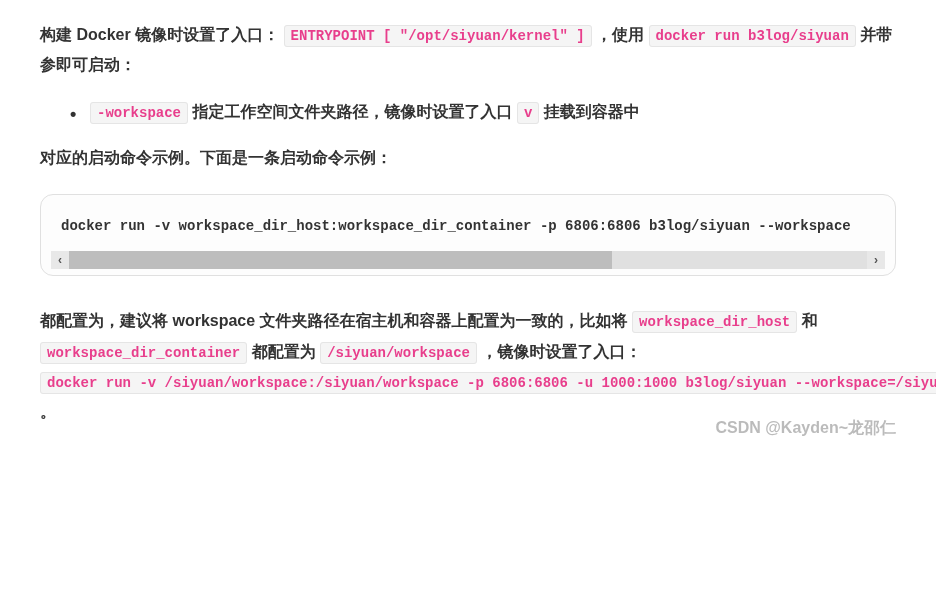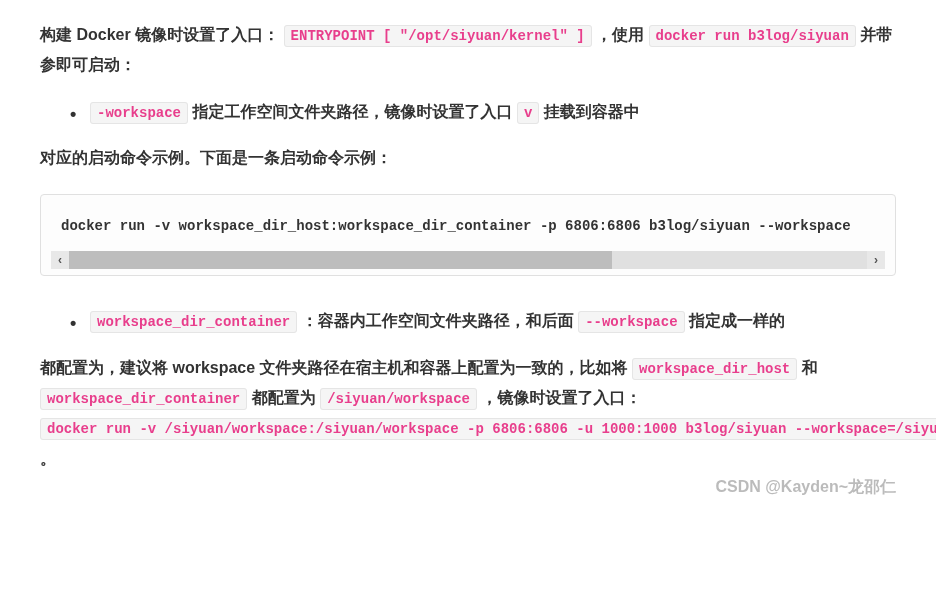--- a/index.html
+++ b/index.html
@@ -43,21 +43,21 @@
     }
     ul li::before {
       content: "•";
       position: absolute;
       left: 0;
       font-size: 18px;
       color: #333;
     }
     .code-block {
       border: 1px solid #e0e0e0;
-      border-radius: 4px;
+      border-radius: 13px;
       background: #fdfdfd;
       padding: 18px 10px 6px 10px;
       margin: 20px 0 30px 0;
       position: relative;
     }
     .code-block pre {
       font-family: "Courier New", Consolas, monospace;
       font-size: 14px;
       color: #333;
       white-space: nowrap;
@@ -92,21 +92,21 @@
     .scroll-thumb {
       position: absolute;
       left: 0;
       top: 0;
       height: 18px;
       width: 68%;
       background: #bdbdbd;
     }
     .watermark {
       position: absolute;
-      bottom: 8px;
+      bottom: 20px;
       right: 40px;
       color: rgba(120, 120, 120, 0.5);
       font-size: 16px;
       pointer-events: none;
     }
   </style>
 </head>
 <body>
 
 <p>
@@ -133,26 +133,20 @@
   <div class="scrollbar">
     <div class="scroll-btn">‹</div>
     <div class="scroll-track">
       <div class="scroll-thumb"></div>
     </div>
     <div class="scroll-btn">›</div>
   </div>
 </div>
 
 <ul>
-  <li>
-    <code>workspace_dir_container</code>
-    <span>：容器内工作空间文件夹路径，和后面 </span>
-    <code>--workspace</code>
-    <span> 指定成一样的</span>
-  </li>
 </ul>
 
 <p>
   <span>都配置为，建议将 workspace 文件夹路径在宿主机和容器上配置为一致的，比如将 </span>
   <code>workspace_dir_host</code>
   <span> 和 </span>
   <code>workspace_dir_container</code>
   <span> 都配置为 </span>
   <code>/siyuan/workspace</code>
   <span>，镜像时设置了入口：</span>

